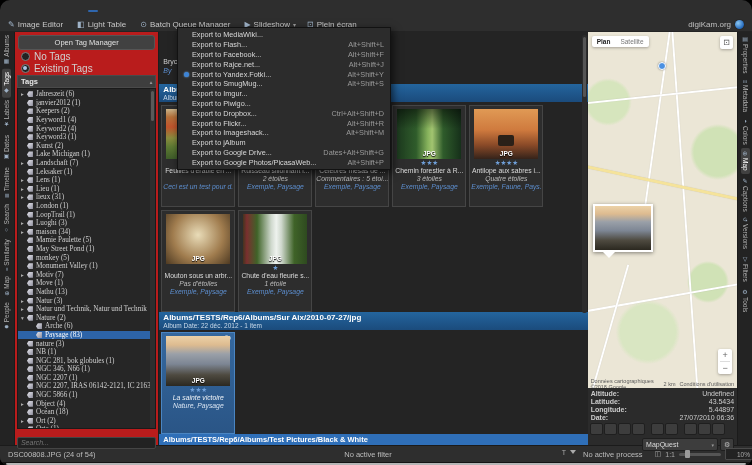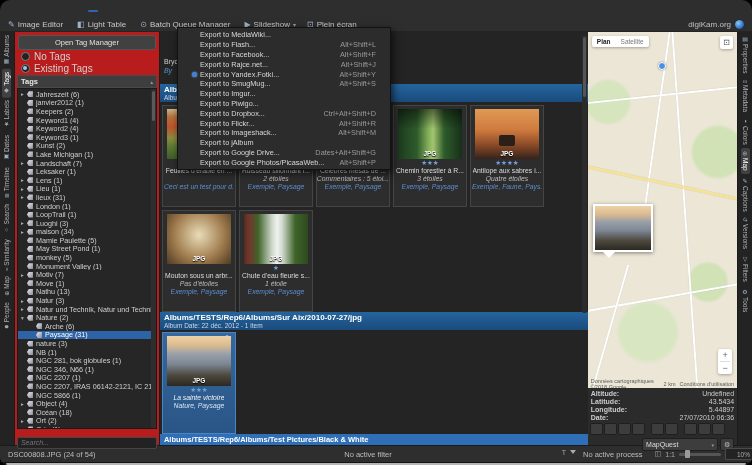--- a/index.html
+++ b/index.html
@@ -28,21 +28,21 @@
   .vicon{font-size:6px;color:#9db0c4;}
   
   .left-panel{width:144px;background:#b91c1c;border-right:1px solid #1d1d1d;display:flex;flex-direction:column;padding-top:3px;}
   .otm-btn{height:13px;margin:0 3px;background:#414141;border:1px solid #555;border-radius:3px;font-size:7.5px;color:#e0e0e0;display:flex;align-items:center;justify-content:center;}
   .radio-row{display:flex;align-items:center;height:12px;padding-left:6px;font-size:10px;color:#d0d0d0;}
   .radio{width:7px;height:7px;border:1px solid #808080;border-radius:50%;margin-right:4px;background:#222;position:relative;}
   .radio.checked::after{content:'';position:absolute;left:1.5px;top:1.5px;width:4px;height:4px;border-radius:50%;background:#a9c4e4;}
   .tags-header{height:11px;margin:1px 2px 0 2px;background:#3e3e3e;border:1px solid #4a4a4a;font-size:7.5px;font-weight:bold;color:#e6e6e6;display:flex;align-items:center;padding:0 3px;}
   .tags-header .up{margin-left:auto;font-size:5px;color:#999;}
   .taglist{flex:1;margin:0 2px;background:#262626;border:1px solid #1a1a1a;overflow:hidden;position:relative;padding-top:1px;}
-  .tagrow{display:flex;align-items:center;height:8.6px;font-size:7.2px;color:#d0d0d0;white-space:nowrap;overflow:hidden;padding-left:3px;}
+  .tagrow{display:flex;align-items:center;height:8.6px;font-size:7.2px;color:#d0d0d0;white-space:nowrap;overflow:hidden;padding-left:3px;font-family:Liberation Serif, serif;}
   .tagrow.sel{background:#2d64a8;color:#fff;}
   .exp{width:6px;font-size:5.5px;color:#aaa;flex:none;}
   .tagicon{width:6px;height:6px;flex:none;margin-right:3px;background:linear-gradient(135deg,#e6e6ee,#8f8f9d);clip-path:polygon(0 50%,32% 0,100% 0,100% 100%,32% 100%);}
   .taglist .scroll{position:absolute;right:0;top:0;bottom:0;width:5px;background:#2e2e2e;}
   .taglist .scroll::after{content:'';position:absolute;top:2px;left:1px;width:3px;height:30px;background:#5a5a5a;border-radius:2px;}
   .search-box{height:12px;margin:2px 2px 2px 2px;}
   .search-box input{width:100%;height:100%;box-sizing:border-box;background:#222;border:1px solid #454545;border-radius:2px;color:#8a8a8a;font-size:7px;font-style:italic;padding:0 3px;font-family:inherit;}
   
   .main{width:430px;background:#242424;display:flex;flex-direction:column;position:relative;overflow:hidden;}
   .sliver{height:57px;position:relative;}
@@ -73,21 +73,21 @@
   .img-stream{background:linear-gradient(115deg,#2e4a22 40%,rgba(255,255,255,.7) 50%,#2a451f 58%),linear-gradient(160deg,#3c5c28,#46662c 40%,#24401d 75%,#1d3317);}
   .img-mesas{background:linear-gradient(180deg,#2e2420 0%,#6e3a24 28%,#a4512c 55%,#8a4526 78%,#5e2f1c 100%);}
   .img-forest{background:linear-gradient(180deg,rgba(0,0,0,.5),rgba(0,0,0,0) 40%),linear-gradient(90deg,#1d3a1f,#2f5c2b 30%,#86b25c 48%,#a2c470 55%,#2f5c2b 72%,#16301a);}
   .img-oryx{background:linear-gradient(180deg,#e09a55 0%,#cf7a3e 42%,#8a4a28 72%,#35231a 100%);}
   .img-oryx::after{content:'';position:absolute;left:24px;top:26px;width:16px;height:11px;background:#2a2018;border-radius:2px;}
   .img-sheep{background:radial-gradient(circle at 50% 42%,#e9dcb8,#a5understood 0,#a07c4e 58%,#4e3a22 100%);background:radial-gradient(circle at 50% 42%,#e9dcb8,#a07c4e 58%,#4e3a22 100%);}
   .img-waterfall{background:linear-gradient(90deg,#44341e 0,#7a2f2f 6%,#3f6328 22%,#cfd8cd 44%,#eef2ee 52%,#cfd8cd 60%,#3f6328 80%,#2e4a1f);}
   .img-mountain{background:linear-gradient(180deg,#ecd2a8 0%,#ddbb90 18%,#9aa0a8 36%,#7d8694 56%,#4e4a40 78%,#2b2820 100%);}
   
   .export-menu{position:absolute;left:177px;top:27px;width:212px;background:#2c2c2c;border:1px solid #121212;box-shadow:2px 3px 8px rgba(0,0,0,.65);z-index:50;padding:2px 0;}
-  .mi{display:flex;align-items:center;height:9.8px;padding:0 14px;font-size:7.3px;color:#d8d8d8;white-space:nowrap;}
+  .mi{display:flex;align-items:center;height:9.8px;padding:0 6px;font-size:7.3px;color:#d8d8d8;white-space:nowrap;}
   .mi-icon{width:5px;height:5px;border-radius:50%;margin-right:3px;flex:none;}
   .mi.bullet .mi-icon{background:#3d84d6;box-shadow:0 0 2px #7ab4f0;}
   .mi-label{flex:1;overflow:hidden;}
   .mi-short{color:#9a9a9a;margin-left:10px;}
   
   .map-col{width:150px;display:flex;flex-direction:column;background:#2b2b2b;}
   .map{height:356px;position:relative;background-color:#ebe6d6;background-image:radial-gradient(circle 34px at 20px 70px,#d6e5bd 0 60%,rgba(214,229,189,0) 70%),radial-gradient(circle 40px at 130px 120px,#d0e2b6 0 60%,rgba(208,226,182,0) 70%),radial-gradient(circle 46px at 60px 300px,#d9e6c2 0 60%,rgba(217,230,194,0) 70%),radial-gradient(circle 30px at 120px 250px,#d0e2b6 0 60%,rgba(208,226,182,0) 70%);overflow:hidden;flex:none;}
   .road{position:absolute;background:#fff;box-shadow:0 0 1px rgba(0,0,0,.15);}
   .road.yellow{background:#f5e39a;}
   .maplabel{position:absolute;font-size:6px;color:#75756b;text-shadow:0 0 2px #fff;white-space:nowrap;}
@@ -383,21 +383,21 @@
               <span>Nature (2)</span>
             </div>
             <div class="tagrow" style="padding-left: 12px;">
               <span class="exp"></span>
               <span class="tagicon"></span>
               <span>Arche (6)</span>
             </div>
             <div class="tagrow sel" style="padding-left: 12px;">
               <span class="exp"></span>
               <span class="tagicon"></span>
-              <span>Paysage (31)</span>
+              <span>Paysage (83)</span>
             </div>
             <div class="tagrow">
               <span class="exp"></span>
               <span class="tagicon"></span>
               <span>nature (3)</span>
             </div>
             <div class="tagrow">
               <span class="exp"></span>
               <span class="tagicon"></span>
               <span>NB (1)</span>

